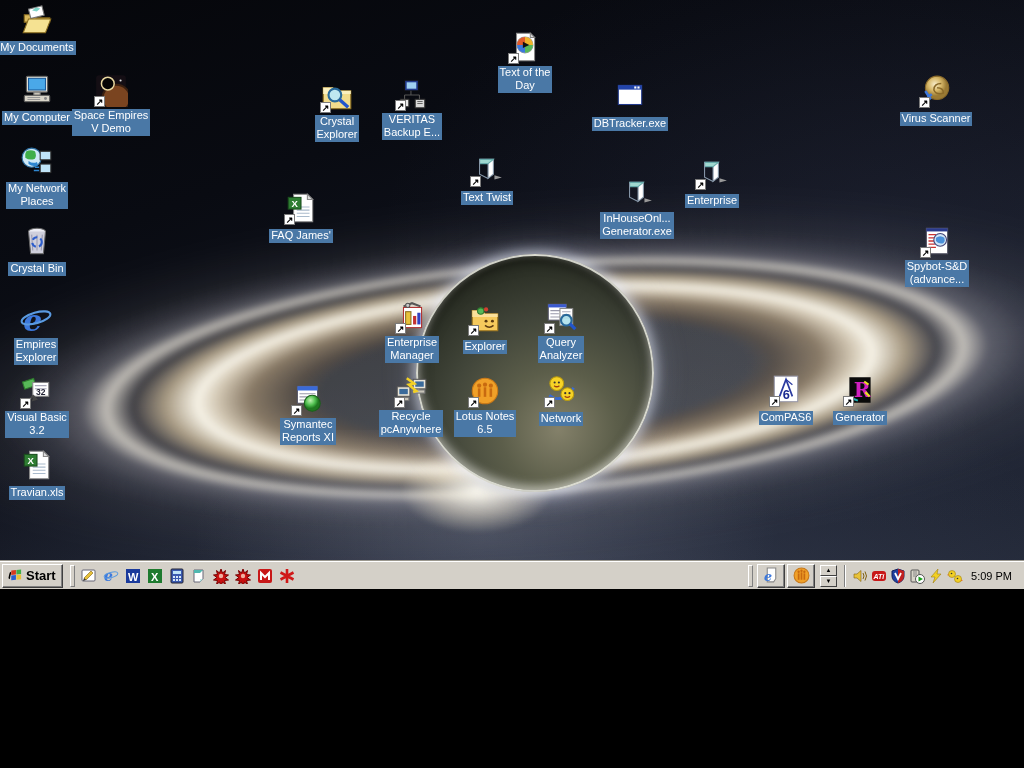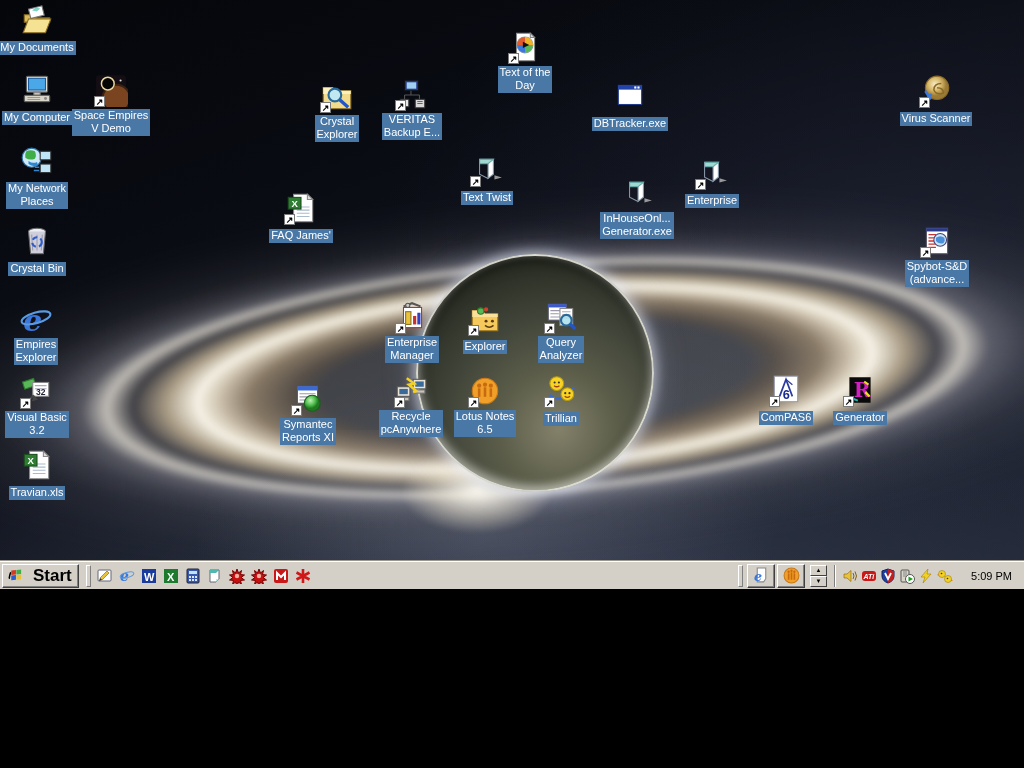--- a/index.html
+++ b/index.html
@@ -44,36 +44,36 @@
   .desk-icon .art{position:relative;width:34px;height:34px;margin:0 auto;}
   .desk-icon .art svg{width:34px;height:34px;display:block;}
   .shortcut-arrow{position:absolute;left:0;bottom:0;width:11px;height:11px;background:#fff;border:1px solid #7a7a7a;
     font-size:9px;line-height:10px;color:#000;font-weight:bold;text-align:center;box-sizing:border-box;}
   .desk-label{display:inline-block;margin-top:2px;padding:0 2px 1px 2px;background:var(--label-bg,#4A78A6);
     color:#fff;font-size:11px;line-height:13px;white-space:pre-line;}
 
   
   #taskbar{position:absolute;left:0;bottom:0;width:1024px;height:28px;background:var(--taskbar-bg,#D4D0C8);
     border-top:1px solid #fff;box-shadow:0 -1px 0 #9b988f;display:flex;align-items:center;box-sizing:border-box;padding:0 2px;}
-  .start-btn{height:22px;display:flex;align-items:center;gap:10px;padding:0 6px 0 4px;background:var(--taskbar-bg,#D4D0C8);
+  .start-btn{height:22px;display:flex;align-items:center;gap:3px;padding:0 6px 0 4px;background:var(--taskbar-bg,#D4D0C8);
     border-top:1px solid #fff;border-left:1px solid #fff;border-right:1px solid #404040;border-bottom:1px solid #404040;
-    box-shadow:inset -1px -1px 0 #808080;font-weight:bold;font-size:17px;color:#000;margin-right:4px;}
+    box-shadow:inset -1px -1px 0 #808080;font-weight:bold;font-size:13px;color:#000;margin-right:4px;}
   .start-btn svg{width:16px;height:15px;}
   .tb-handle{width:3px;height:20px;border-left:1px solid #fff;border-top:1px solid #fff;border-right:1px solid #808080;border-bottom:1px solid #808080;margin:0 3px;}
   .tb-sep{width:1px;height:22px;background:#808080;border-right:1px solid #fff;margin:0 3px;}
   .ql-btn{width:20px;height:20px;display:flex;align-items:center;justify-content:center;margin:0 1px;}
   .ql-btn svg{width:16px;height:16px;}
   .spacer{flex:1;}
   .win-btn{width:26px;height:22px;display:flex;align-items:center;justify-content:center;margin:0 1px;background:var(--taskbar-bg,#D4D0C8);
     border-top:1px solid #fff;border-left:1px solid #fff;border-right:1px solid #404040;border-bottom:1px solid #404040;box-shadow:inset -1px -1px 0 #808080;}
   .win-btn svg{width:17px;height:17px;}
   .spinner{display:flex;flex-direction:column;margin:0 4px;}
   .spin-btn{width:17px;height:11px;font-size:6px;line-height:9px;text-align:center;color:#000;background:var(--taskbar-bg,#D4D0C8);
     border-top:1px solid #fff;border-left:1px solid #fff;border-right:1px solid #404040;border-bottom:1px solid #404040;box-sizing:border-box;}
-  .tray{display:flex;align-items:center;gap:12px;padding:0 2px;}
+  .tray{display:flex;align-items:center;gap:2px;padding:0 2px;}
   .tray-icon{width:17px;height:17px;display:flex;align-items:center;justify-content:center;}
   .tray-icon svg{width:16px;height:16px;}
   .clock{font-size:11px;color:#000;padding:0 8px 0 6px;}
 </style>
 </head>
 <body style="--label-bg: #4A78A6; --taskbar-bg: #D4D0C8;">
 
 <div id="screen">
   <div id="wallpaper">
     <div class="rings-glow"></div>
@@ -358,21 +358,21 @@
             <circle cx="12" cy="9" r="6.5" fill="#F7D326" stroke="#B89A10"></circle>
             <circle cx="10" cy="8" r="1" fill="#333"></circle>
             <circle cx="14" cy="8" r="1" fill="#333"></circle>
             <path d="M9.5 11 q2.5 2 5 0" stroke="#A04010" stroke-width="1.2" fill="none"></path>
             <circle cx="22" cy="19" r="6" fill="#F7D326" stroke="#B89A10"></circle>
             <circle cx="20" cy="18" r="1" fill="#333"></circle>
             <circle cx="24" cy="18" r="1" fill="#333"></circle>
             <path d="M19.5 21 q2.5 2 5 0" stroke="#A04010" stroke-width="1.2" fill="none"></path>
           </svg>
           <span class="shortcut-arrow">↗</span>
-        </div><div class="desk-label">Trillian</div></div>
+        </div><div class="desk-label">Network</div></div>
       <div class="desk-icon" style="left: 268px; top: 382px;"><div class="art">
           <svg viewBox="0 0 32 32">
             <defs>
               <radialGradient id="grn" cx="38%" cy="32%">
                 <stop offset="0%" stop-color="#C2F2B2"></stop>
                 <stop offset="60%" stop-color="#50C050"></stop>
                 <stop offset="100%" stop-color="#207820"></stop>
               </radialGradient>
             </defs>
             <rect x="6" y="4" width="19" height="16" fill="#fff" stroke="#556"></rect>

